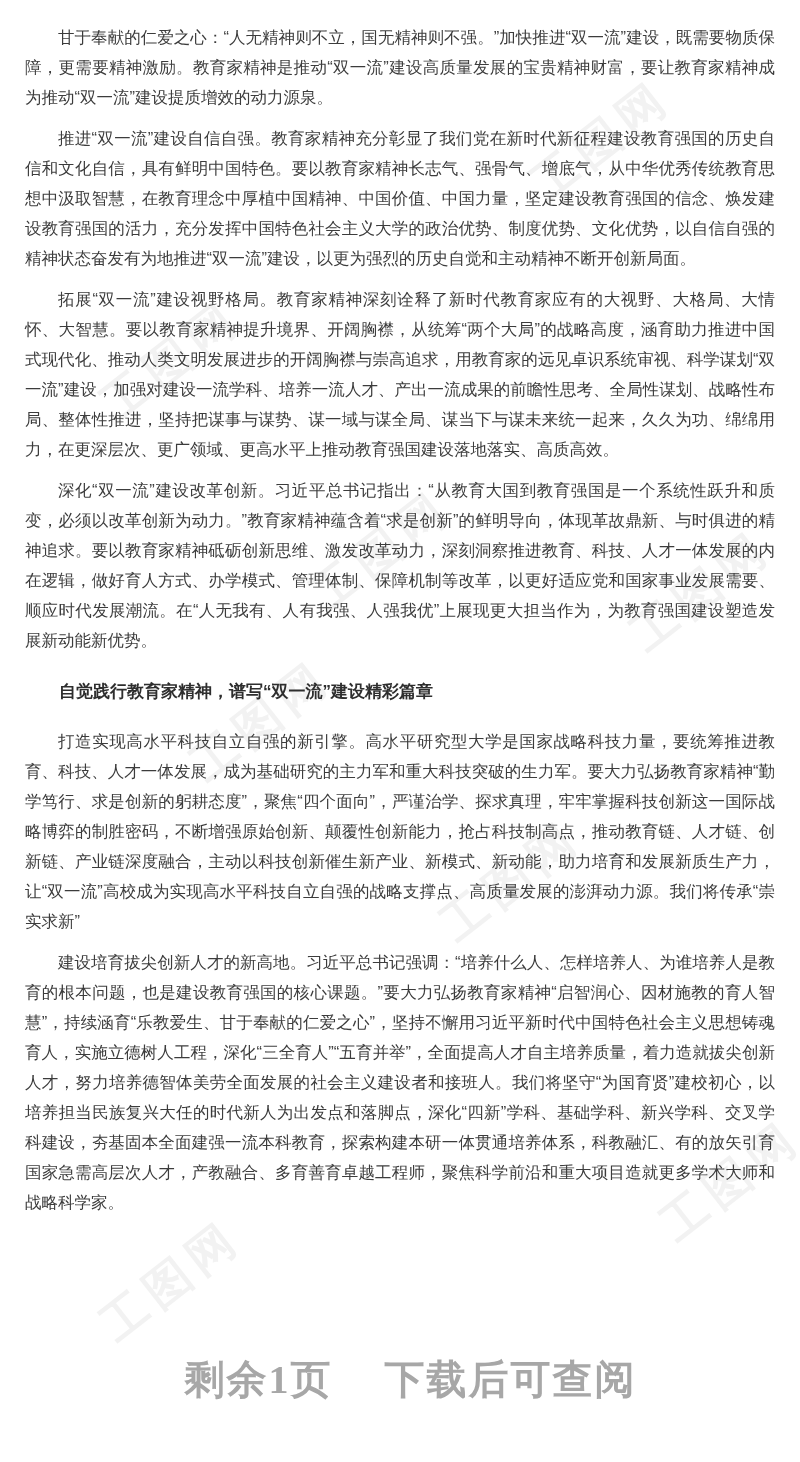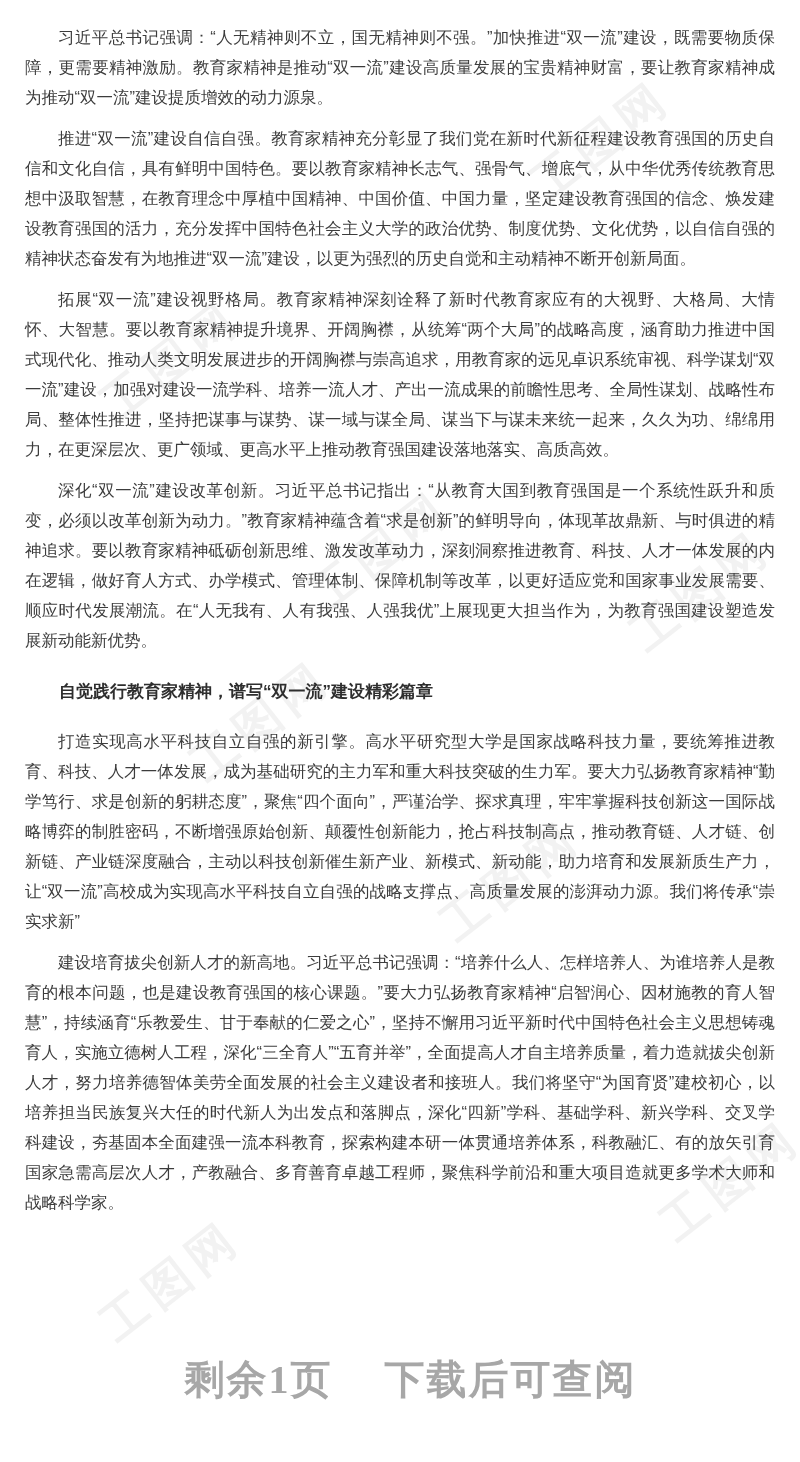--- a/index.html
+++ b/index.html
@@ -76,21 +76,21 @@
     <span class="watermark" style="left:90px;  top:330px;">工图网</span>
     <span class="watermark" style="left:300px; top:520px;">工图网</span>
     <span class="watermark" style="left:620px; top:560px;">工图网</span>
     <span class="watermark" style="left:180px; top:690px;">工图网</span>
     <span class="watermark" style="left:430px; top:850px;">工图网</span>
     <span class="watermark" style="left:650px; top:1150px;">工图网</span>
     <span class="watermark" style="left:90px;  top:1250px;">工图网</span>
   </div>
 
   <div class="content">
-    <p>习近平总书记强调：“人无精神则不立，国无精神则不强。”加快推进“双一流”建设，既需要物质保障，更需要精神激励。教育家精神是推动“双一流”建设高质量发展的宝贵精神财富，要让教育家精神成为推动“双一流”建设提质增效的动力源泉。</p>
+    <p>甘于奉献的仁爱之心：“人无精神则不立，国无精神则不强。”加快推进“双一流”建设，既需要物质保障，更需要精神激励。教育家精神是推动“双一流”建设高质量发展的宝贵精神财富，要让教育家精神成为推动“双一流”建设提质增效的动力源泉。</p>
     <p>推进“双一流”建设自信自强。教育家精神充分彰显了我们党在新时代新征程建设教育强国的历史自信和文化自信，具有鲜明中国特色。要以教育家精神长志气、强骨气、增底气，从中华优秀传统教育思想中汲取智慧，在教育理念中厚植中国精神、中国价值、中国力量，坚定建设教育强国的信念、焕发建设教育强国的活力，充分发挥中国特色社会主义大学的政治优势、制度优势、文化优势，以自信自强的精神状态奋发有为地推进“双一流”建设，以更为强烈的历史自觉和主动精神不断开创新局面。</p>
     <p>拓展“双一流”建设视野格局。教育家精神深刻诠释了新时代教育家应有的大视野、大格局、大情怀、大智慧。要以教育家精神提升境界、开阔胸襟，从统筹“两个大局”的战略高度，涵育助力推进中国式现代化、推动人类文明发展进步的开阔胸襟与崇高追求，用教育家的远见卓识系统审视、科学谋划“双一流”建设，加强对建设一流学科、培养一流人才、产出一流成果的前瞻性思考、全局性谋划、战略性布局、整体性推进，坚持把谋事与谋势、谋一域与谋全局、谋当下与谋未来统一起来，久久为功、绵绵用力，在更深层次、更广领域、更高水平上推动教育强国建设落地落实、高质高效。</p>
     <p>深化“双一流”建设改革创新。习近平总书记指出：“从教育大国到教育强国是一个系统性跃升和质变，必须以改革创新为动力。”教育家精神蕴含着“求是创新”的鲜明导向，体现革故鼎新、与时俱进的精神追求。要以教育家精神砥砺创新思维、激发改革动力，深刻洞察推进教育、科技、人才一体发展的内在逻辑，做好育人方式、办学模式、管理体制、保障机制等改革，以更好适应党和国家事业发展需要、顺应时代发展潮流。在“人无我有、人有我强、人强我优”上展现更大担当作为，为教育强国建设塑造发展新动能新优势。</p>
     <h2>自觉践行教育家精神，谱写“双一流”建设精彩篇章</h2>
     <p>打造实现高水平科技自立自强的新引擎。高水平研究型大学是国家战略科技力量，要统筹推进教育、科技、人才一体发展，成为基础研究的主力军和重大科技突破的生力军。要大力弘扬教育家精神“勤学笃行、求是创新的躬耕态度”，聚焦“四个面向”，严谨治学、探求真理，牢牢掌握科技创新这一国际战略博弈的制胜密码，不断增强原始创新、颠覆性创新能力，抢占科技制高点，推动教育链、人才链、创新链、产业链深度融合，主动以科技创新催生新产业、新模式、新动能，助力培育和发展新质生产力，让“双一流”高校成为实现高水平科技自立自强的战略支撑点、高质量发展的澎湃动力源。我们将传承“崇实求新”</p>
     <p>建设培育拔尖创新人才的新高地。习近平总书记强调：“培养什么人、怎样培养人、为谁培养人是教育的根本问题，也是建设教育强国的核心课题。”要大力弘扬教育家精神“启智润心、因材施教的育人智慧”，持续涵育“乐教爱生、甘于奉献的仁爱之心”，坚持不懈用习近平新时代中国特色社会主义思想铸魂育人，实施立德树人工程，深化“三全育人”“五育并举”，全面提高人才自主培养质量，着力造就拔尖创新人才，努力培养德智体美劳全面发展的社会主义建设者和接班人。我们将坚守“为国育贤”建校初心，以培养担当民族复兴大任的时代新人为出发点和落脚点，深化“四新”学科、基础学科、新兴学科、交叉学科建设，夯基固本全面建强一流本科教育，探索构建本研一体贯通培养体系，科教融汇、有的放矢引育国家急需高层次人才，产教融合、多育善育卓越工程师，聚焦科学前沿和重大项目造就更多学术大师和战略科学家。</p>
   </div>
 
   <div class="footer">
     <span>剩余1页</span><span class="gap"></span><span>下载后可查阅</span>

